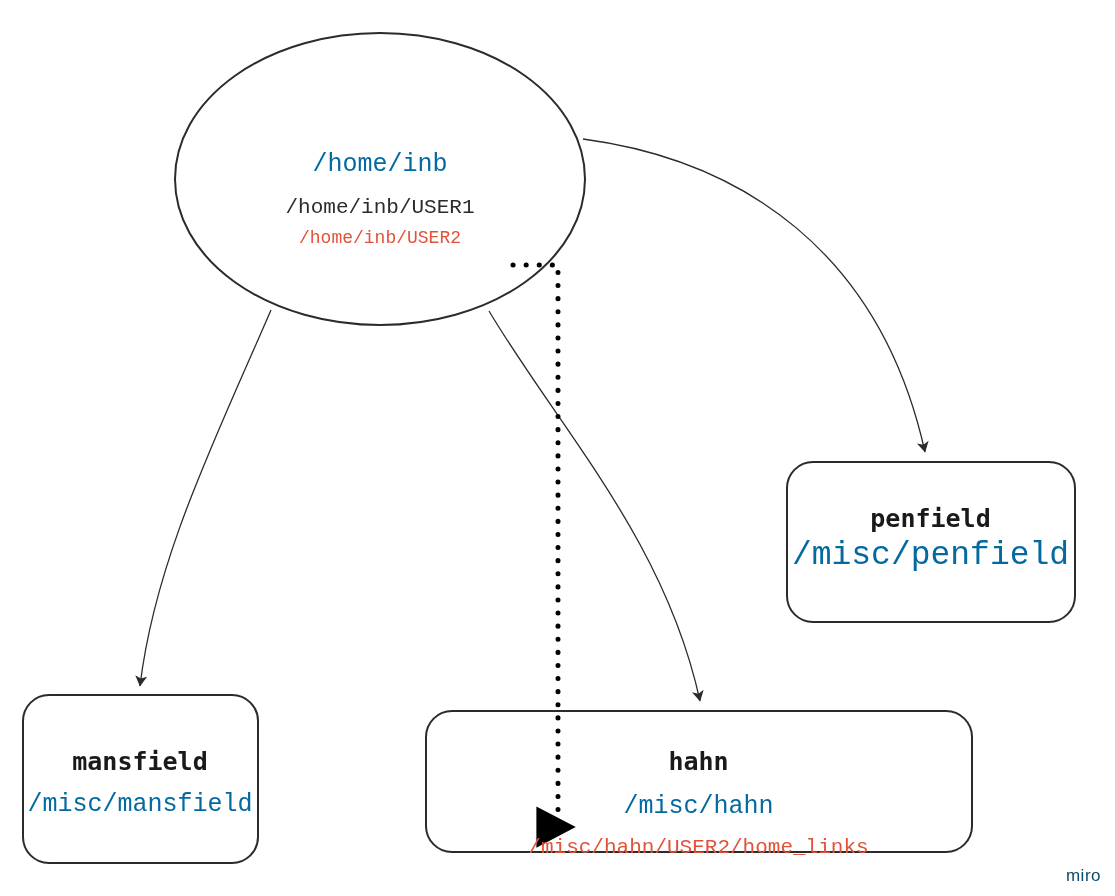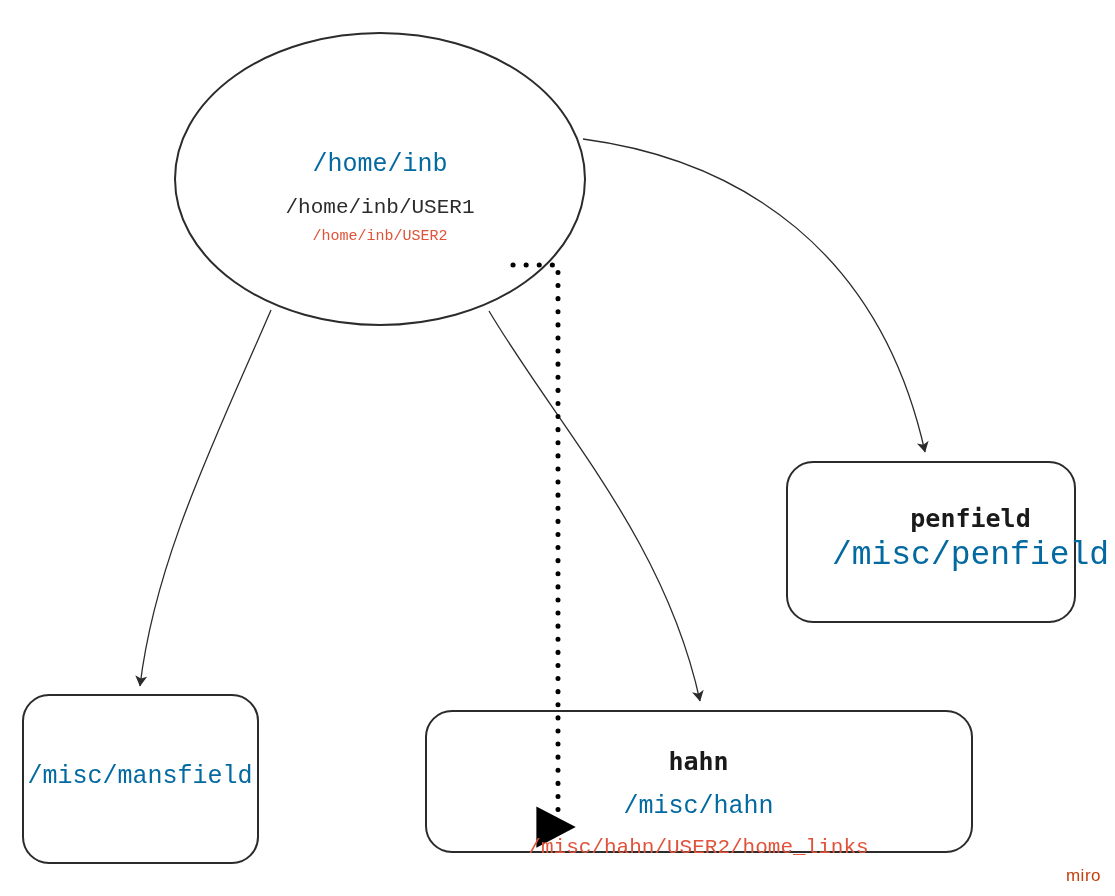--- a/index.html
+++ b/index.html
@@ -59,28 +59,27 @@
 
   
   #tesla-labels {
     left: 175px;
     top: 148px;
     width: 410px;
   }
   #tesla-labels .host-name { font-size: 25px; }
   #tesla-labels .host-path { font-size: 25px; margin-top: 2px; }
   #tesla-labels .host-path-sub { font-size: 21px; margin-top: 14px; }
-  #tesla-labels .host-path-link { font-size: 15px; margin-top: 5px; }
+  #tesla-labels .host-path-link { font-size: 18px; margin-top: 5px; }
 
   
   #penfield-labels {
     left: 786px;
     top: 505px;
     width: 289px;
-    padding-left: 40px;
   }
   #penfield-labels .host-name { font-size: 25px; }
   #penfield-labels .host-path { font-size: 33px; margin-top: 3px; }
 
   
   #mansfield-labels {
     left: 8px;
     top: 748px;
     width: 264px;
   }
@@ -97,21 +96,21 @@
   #hahn-labels .host-path { font-size: 25px; margin-top: 16px; }
   #hahn-labels .host-path-link { font-size: 21px; margin-top: 12px; }
 
   #watermark {
     position: absolute;
     right: 14px;
     bottom: 10px;
     font-family: "Liberation Sans", sans-serif;
     font-size: 17px;
     letter-spacing: 0.5px;
-    color: #c2410c;
+    color: #0c4a6e;
     user-select: none;
   }
 </style>
 </head>
 <body>
 
 <div id="canvas">
 
   <svg id="diagram" viewBox="0 0 1115 896">
     <defs>
@@ -145,20 +144,21 @@
     <div class="host-path-sub">/home/inb/USER1</div>
     <div class="host-path-link" style="color: rgb(224, 83, 58);">/home/inb/USER2</div>
   </div>
 
   <div class="node-label-group" id="penfield-labels">
     <div class="host-name">penfield</div>
     <div class="host-path">/misc/penfield</div>
   </div>
 
   <div class="node-label-group" id="mansfield-labels">
+    <div class="host-name">mansfield</div>
     <div class="host-path">/misc/mansfield</div>
   </div>
 
   <div class="node-label-group" id="hahn-labels">
     <div class="host-name">hahn</div>
     <div class="host-path">/misc/hahn</div>
     <div class="host-path-link" style="color: rgb(224, 83, 58);">/misc/hahn/USER2/home_links</div>
   </div>
 
   <div id="watermark">miro</div>

